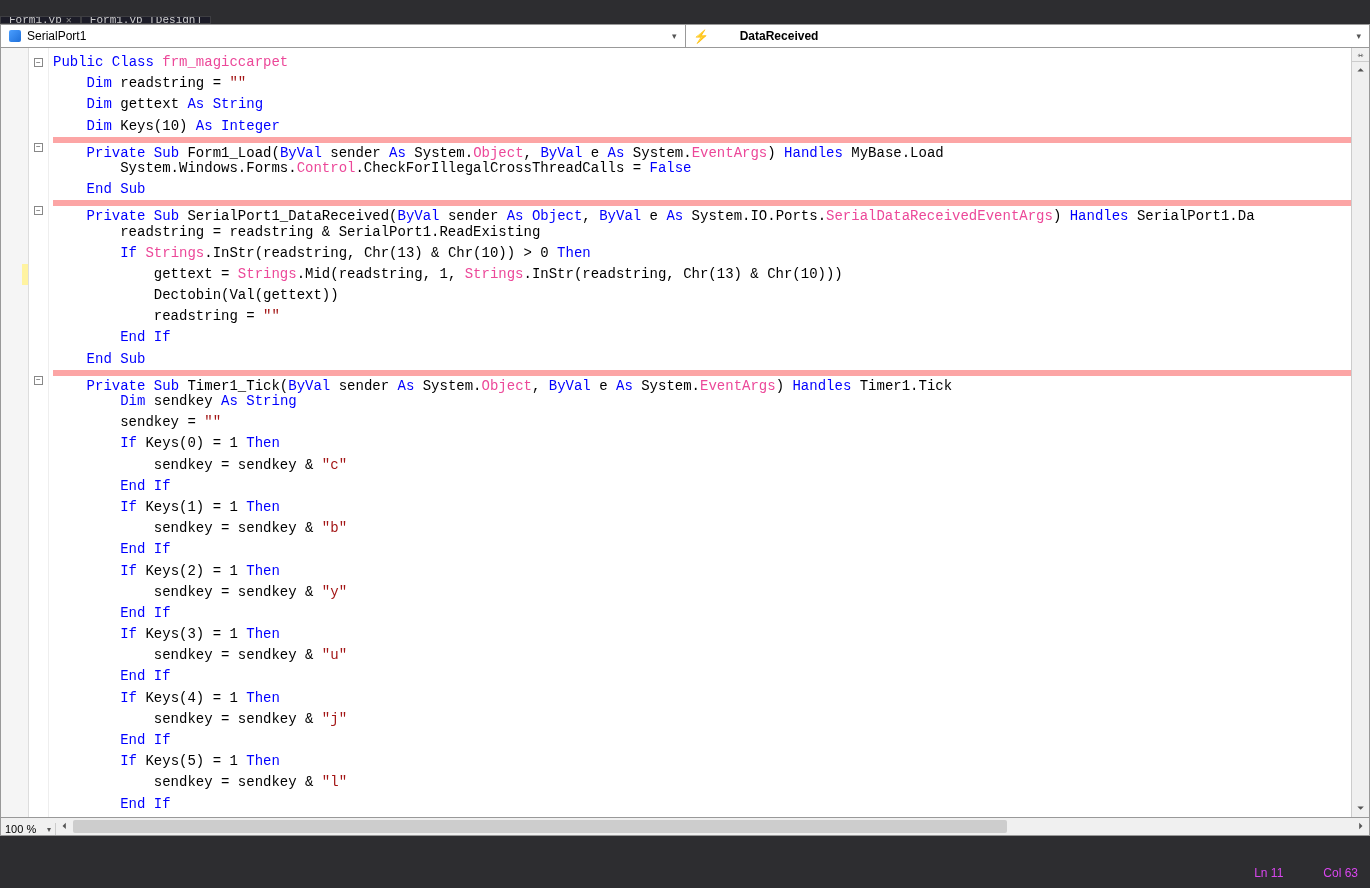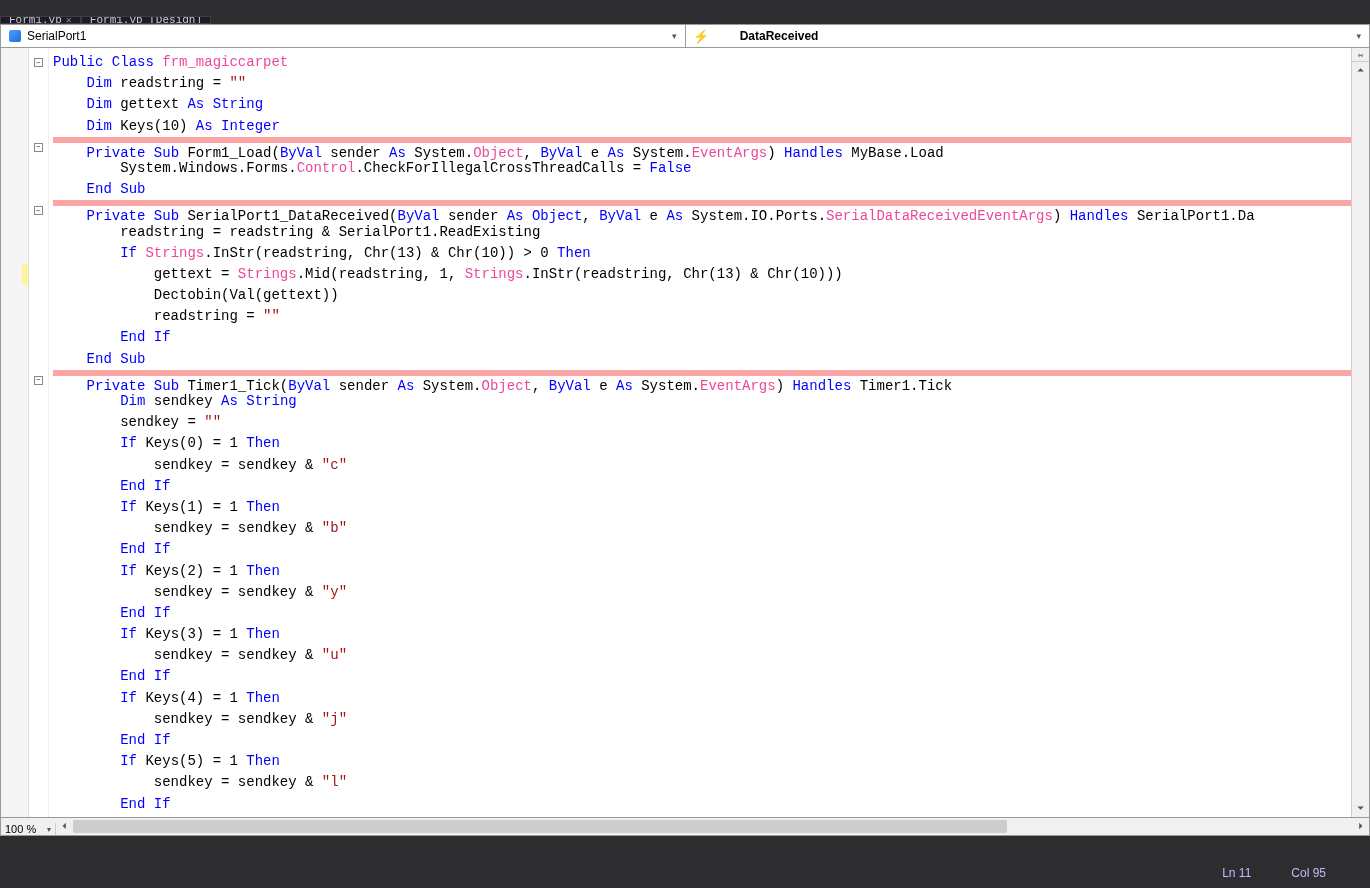--- a/index.html
+++ b/index.html
@@ -200,24 +200,24 @@
   left: 0;
   top: 2px;
   bottom: 2px;
   width: 73%;
   background: #cdcdcd;
   border-radius: 2px;
 }
 .status-bar {
   height: 52px;
   background: #2d2d30;
-  color: #c4b5fd;
+  color: #d946ef;
   display: flex;
   align-items: flex-end;
-  padding: 0 44px 8px 0;
+  padding: 0 12px 8px 0;
   font-family: 'Segoe UI', sans-serif;
   font-size: 12px;
 }
 .status-spacer { flex: 1; }
 .status-item { margin-left: 40px; }
 </style>
 </head>
 <body>
 
 <div class="tab-bar">
@@ -349,14 +349,14 @@
     <div class="hscroll-track">
       <div class="hscroll-thumb"></div>
     </div>
     <div class="hscroll-btn">⏵</div>
   </div>
 </div>
 
 <div class="status-bar">
   <div class="status-spacer"></div>
   <div class="status-item">Ln 11</div>
-  <div class="status-item">Col 95</div>
+  <div class="status-item">Col 63</div>
 </div>
 
 </body></html>

